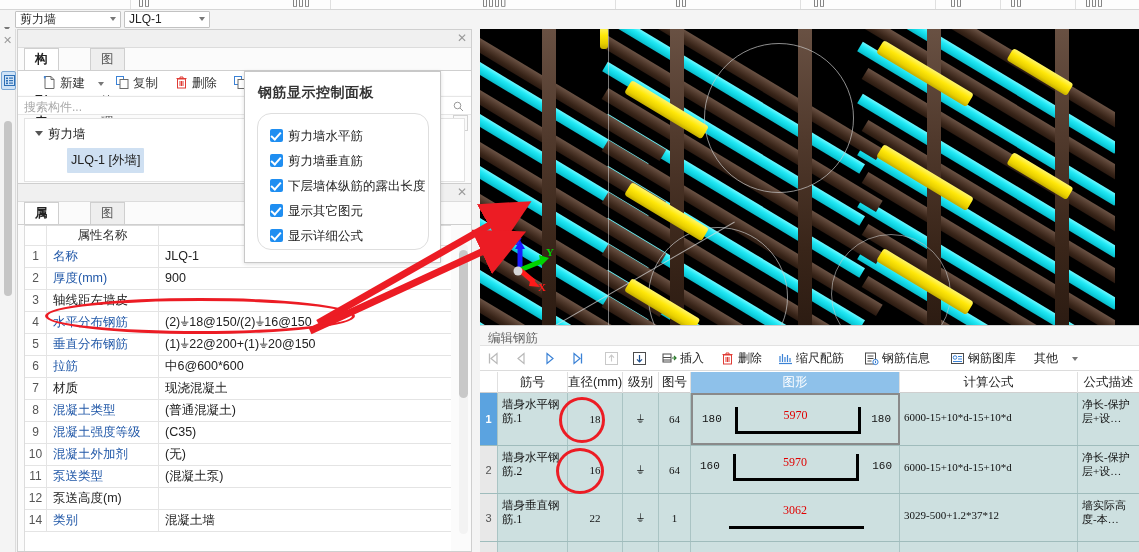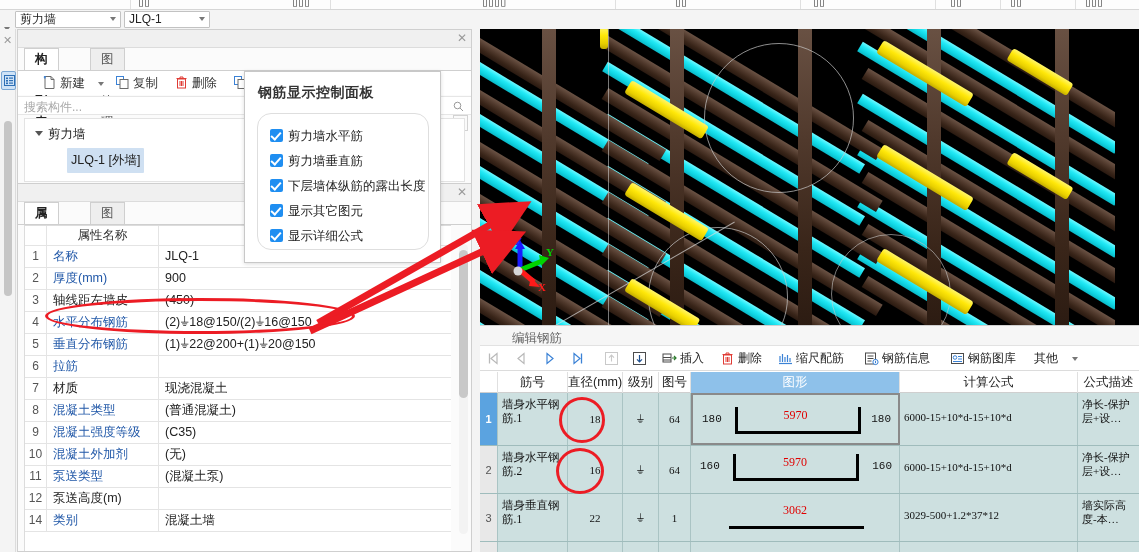--- a/index.html
+++ b/index.html
@@ -109,21 +109,21 @@
   .cy{background:linear-gradient(to bottom,#6ff8ff 0%,#22e9f5 35%,#0fd4e2 70%,#0bb8c6 100%);}
   .br{background:linear-gradient(to bottom,#6b5345 0%,#50392c 38%,#392519 72%,#2a1a11 100%);}
   .ye{background:linear-gradient(to bottom,#fff569 0%,#ffe80a 38%,#e8cf00 75%,#c2ac00 100%);
      border-radius:3px;}
   .circ{position:absolute;border:1px solid #c9c9c9;border-radius:50%;}
   .wline{position:absolute;background:#d8d8d8;}
   .gizmo{position:absolute;left:14px;top:205px;width:70px;height:58px;}
 
   
   #rebarEditor{position:absolute;left:480px;top:325px;width:659px;height:227px;background:#fff;border-top:1px solid #d0d0d0;}
-  .re-title{position:absolute;left:8px;top:4px;font-size:12.5px;color:#666;margin-left:24px;}
+  .re-title{position:absolute;left:8px;top:4px;font-size:12.5px;color:#666;}
   .re-titlebar{position:absolute;left:0;top:0;right:0;height:20px;background:#f6f6f6;border-bottom:1px solid #e2e2e2;}
   .re-toolbar{position:absolute;left:0;top:20px;right:0;height:25px;background:#fff;border-bottom:1px solid #dcdcdc;}
   .re-tb{position:absolute;top:3px;height:19px;line-height:19px;font-size:12px;color:#222;white-space:nowrap;}
   .re-tb .lbl{margin-left:18px;}
   .re-ico{position:absolute;left:0;top:2px;width:15px;height:15px;}
 
   .rtable{position:absolute;left:0;top:46px;right:0;bottom:0;}
   .rthead{position:absolute;left:0;top:0;right:0;height:21px;background:#fff;border-bottom:1px solid #cfcfcf;}
   .rth{position:absolute;top:0;height:21px;line-height:20px;text-align:center;font-size:12.5px;color:#222;
     border-right:1px solid #e0e0e0;overflow:hidden;white-space:nowrap;}
@@ -307,35 +307,35 @@
           <div class="pval">JLQ-1</div>
         </div>
       <div class="prow">
           <div class="pnum">2</div>
           <div class="pname link">厚度(mm)</div>
           <div class="pval">900</div>
         </div>
       <div class="prow">
           <div class="pnum">3</div>
           <div class="pname">轴线距左墙皮</div>
-          <div class="pval">(450)</div>
         </div>
       <div class="prow">
           <div class="pnum">4</div>
           <div class="pname link">水平分布钢筋</div>
           <div class="pval">(2)⏚18@150/(2)⏚16@150</div>
         </div>
       <div class="prow">
           <div class="pnum">5</div>
           <div class="pname link">垂直分布钢筋</div>
           <div class="pval">(1)⏚22@200+(1)⏚20@150</div>
         </div>
       <div class="prow">
           <div class="pnum">6</div>
           <div class="pname link">拉筋</div>
+          <div class="pval">中6@600*600</div>
         </div>
       <div class="prow">
           <div class="pnum">7</div>
           <div class="pname">材质</div>
           <div class="pval">现浇混凝土</div>
         </div>
       <div class="prow">
           <div class="pnum">8</div>
           <div class="pname link">混凝土类型</div>
           <div class="pval">(普通混凝土)</div>

